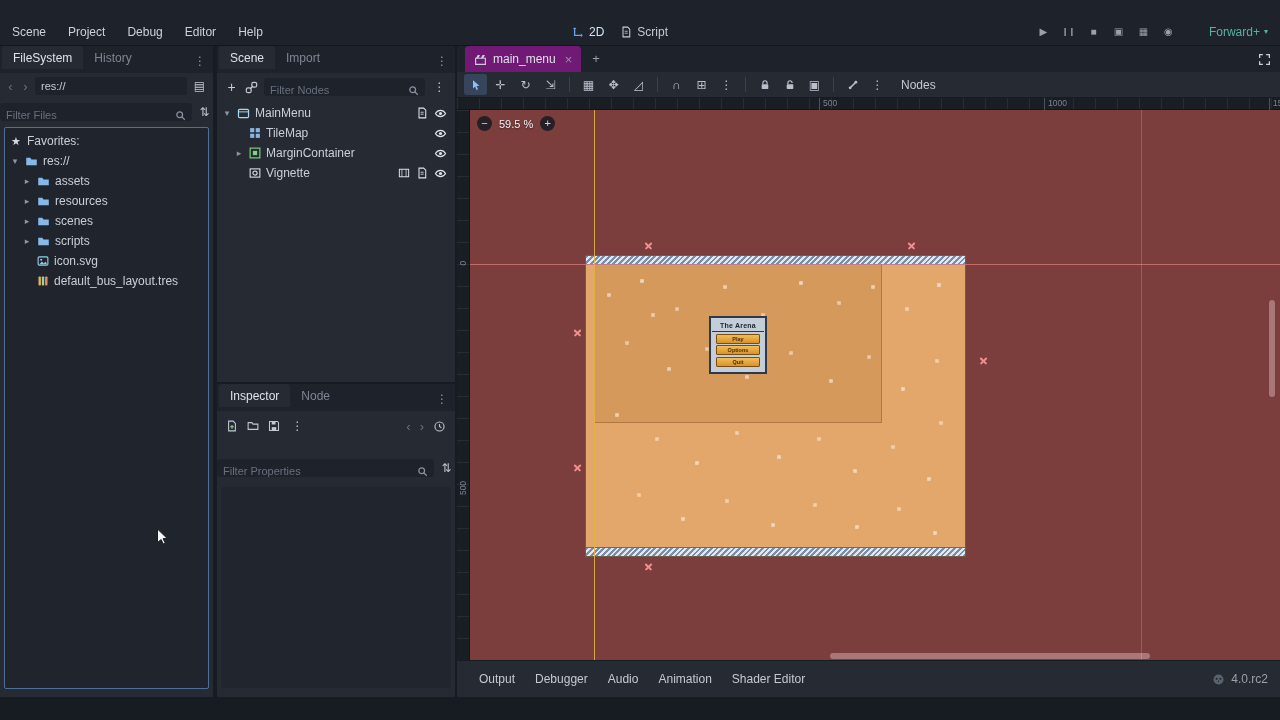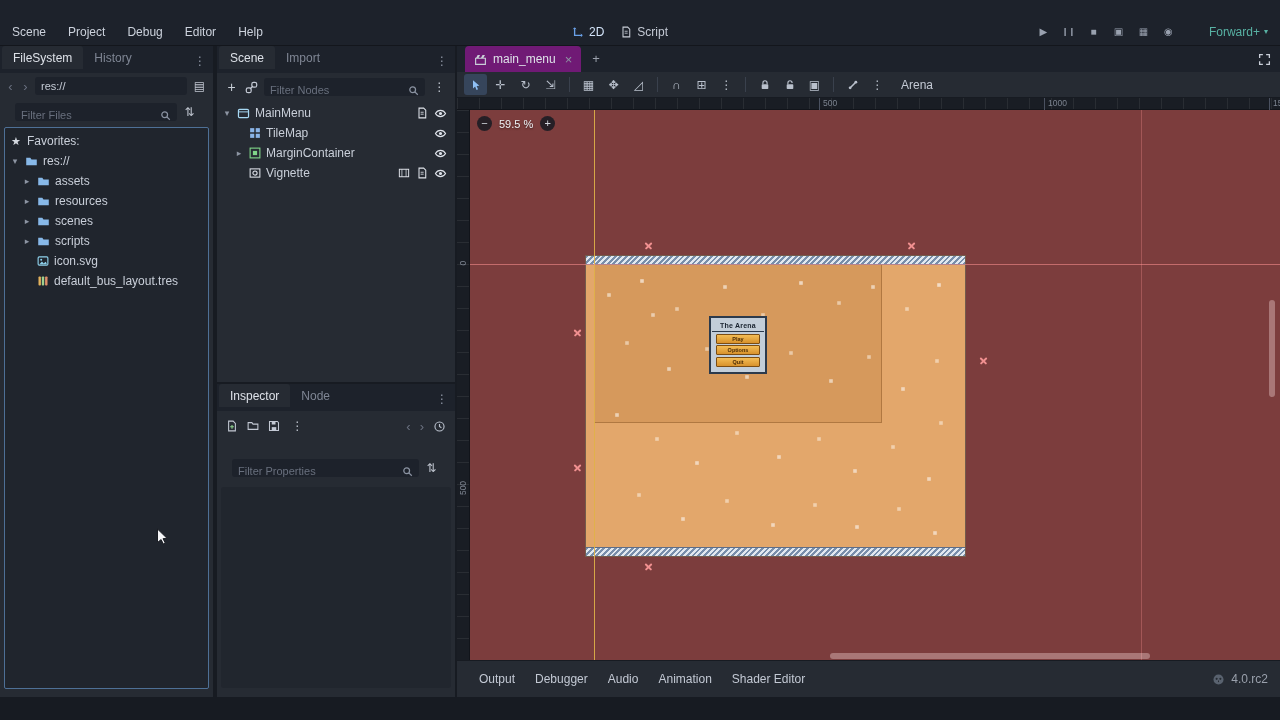--- a/index.html
+++ b/index.html
@@ -26,21 +26,21 @@
 .dock{position:absolute;display:flex;flex-direction:column}
 .dock-tabbar{height:27px;background:#1d222b;display:flex;align-items:flex-start;padding-left:2px;flex:none}
 .dock-tab{height:23px;display:flex;align-items:center;padding:0 11px;font-size:12px;color:#7f8694;border-radius:3px 3px 0 0}
 .dock-tab.active{background:#262b33;color:#dde1e8}
 .tab-menu{margin-left:auto;margin-right:7px;align-self:center;color:#8d95a3;font-size:12px;padding-top:3px}
 .dock-body{flex:1;background:#262b33;display:flex;flex-direction:column;min-height:0}
 .fs-nav{height:26px;display:flex;align-items:center;padding:0 5px;gap:4px;flex:none}
 .nav-arrow{color:#6a7180;font-size:13px;width:11px;text-align:center}
 .path-field{flex:1;height:18px;background:#1d222b;border:0;border-radius:3px;color:#c6ccd6;font-size:11px;padding:0 6px;outline:none;min-width:0}
 .mini-icon{color:#c0c6d0;font-size:12px;width:17px;text-align:center}
-.filter-row{height:26px;display:flex;align-items:center;padding:0 15px;gap:4px;flex:none}
+.filter-row{height:26px;display:flex;align-items:center;padding:0 0;gap:4px;flex:none}
 .field{flex:1;height:18px;background:#1d222b;border-radius:3px;display:flex;align-items:flex-end;padding:0 6px;min-width:0;gap:4px}
 .field input{flex:1;background:transparent;border:0;outline:none;color:#c6ccd6;font-size:11px;min-width:0}
 .field input::placeholder{color:#69707e}
 .fs-tree{flex:1;margin:2px 4px 8px 4px;background:#20252d;border:1px solid #4e7096;border-radius:2px;padding-top:3px;overflow:hidden;position:relative}
 .tree-row{height:20px;display:flex;align-items:center;gap:5px;padding:0 5px;color:#c9cfd9;font-size:12px;white-space:nowrap}
 .tree-row .caret{width:10px;text-align:center;color:#8d95a3;font-size:9px;flex:none}
 .tree-row .spacer{width:10px;flex:none}
 .tree-row.indent{padding-left:17px}
 .lbl{overflow:hidden;text-overflow:ellipsis}
 .star{color:#d4d9e0;font-size:11px;width:12px;text-align:center}
@@ -448,21 +448,21 @@
       <span class="tool">▣</span>
       <i class="sep"></i>
       <span class="tool">
           <svg width="12" height="12" viewBox="0 0 16 16">
             <path d="M5 11l6-6" stroke="#b9c0cc" stroke-width="2.2"></path>
             <circle cx="4.2" cy="11.8" r="1.9" fill="#b9c0cc"></circle>
             <circle cx="11.8" cy="4.2" r="1.9" fill="#b9c0cc"></circle>
           </svg>
         </span>
       <span class="tool">⋮</span>
-      <span class="view-btn">Arena</span>
+      <span class="view-btn">Nodes</span>
     </div>
     <div class="canvas">
       <div class="ruler-top">
         <span class="rt-label" style="left:362px">500</span>
         <span class="rt-label" style="left:587px">1000</span>
         <span class="rt-label" style="left:812px">1500</span>
       </div>
       <div class="ruler-left">
         <span class="rl-label" style="top:148px">0</span>
         <span class="rl-label" style="top:373px">500</span>

